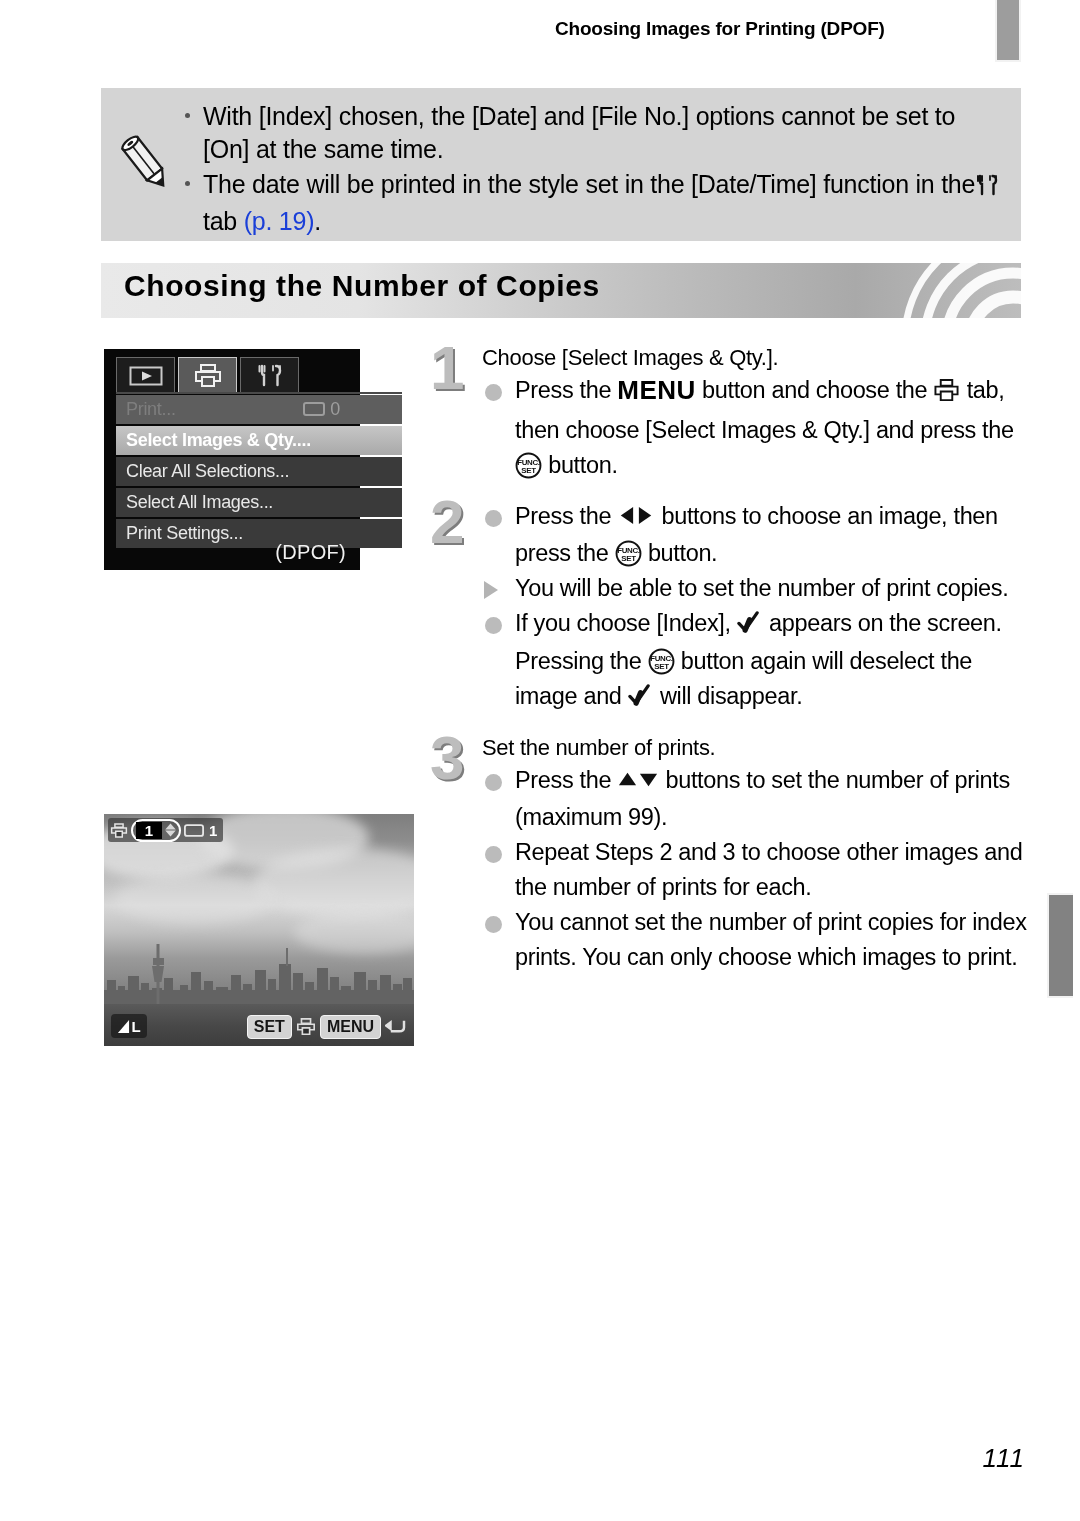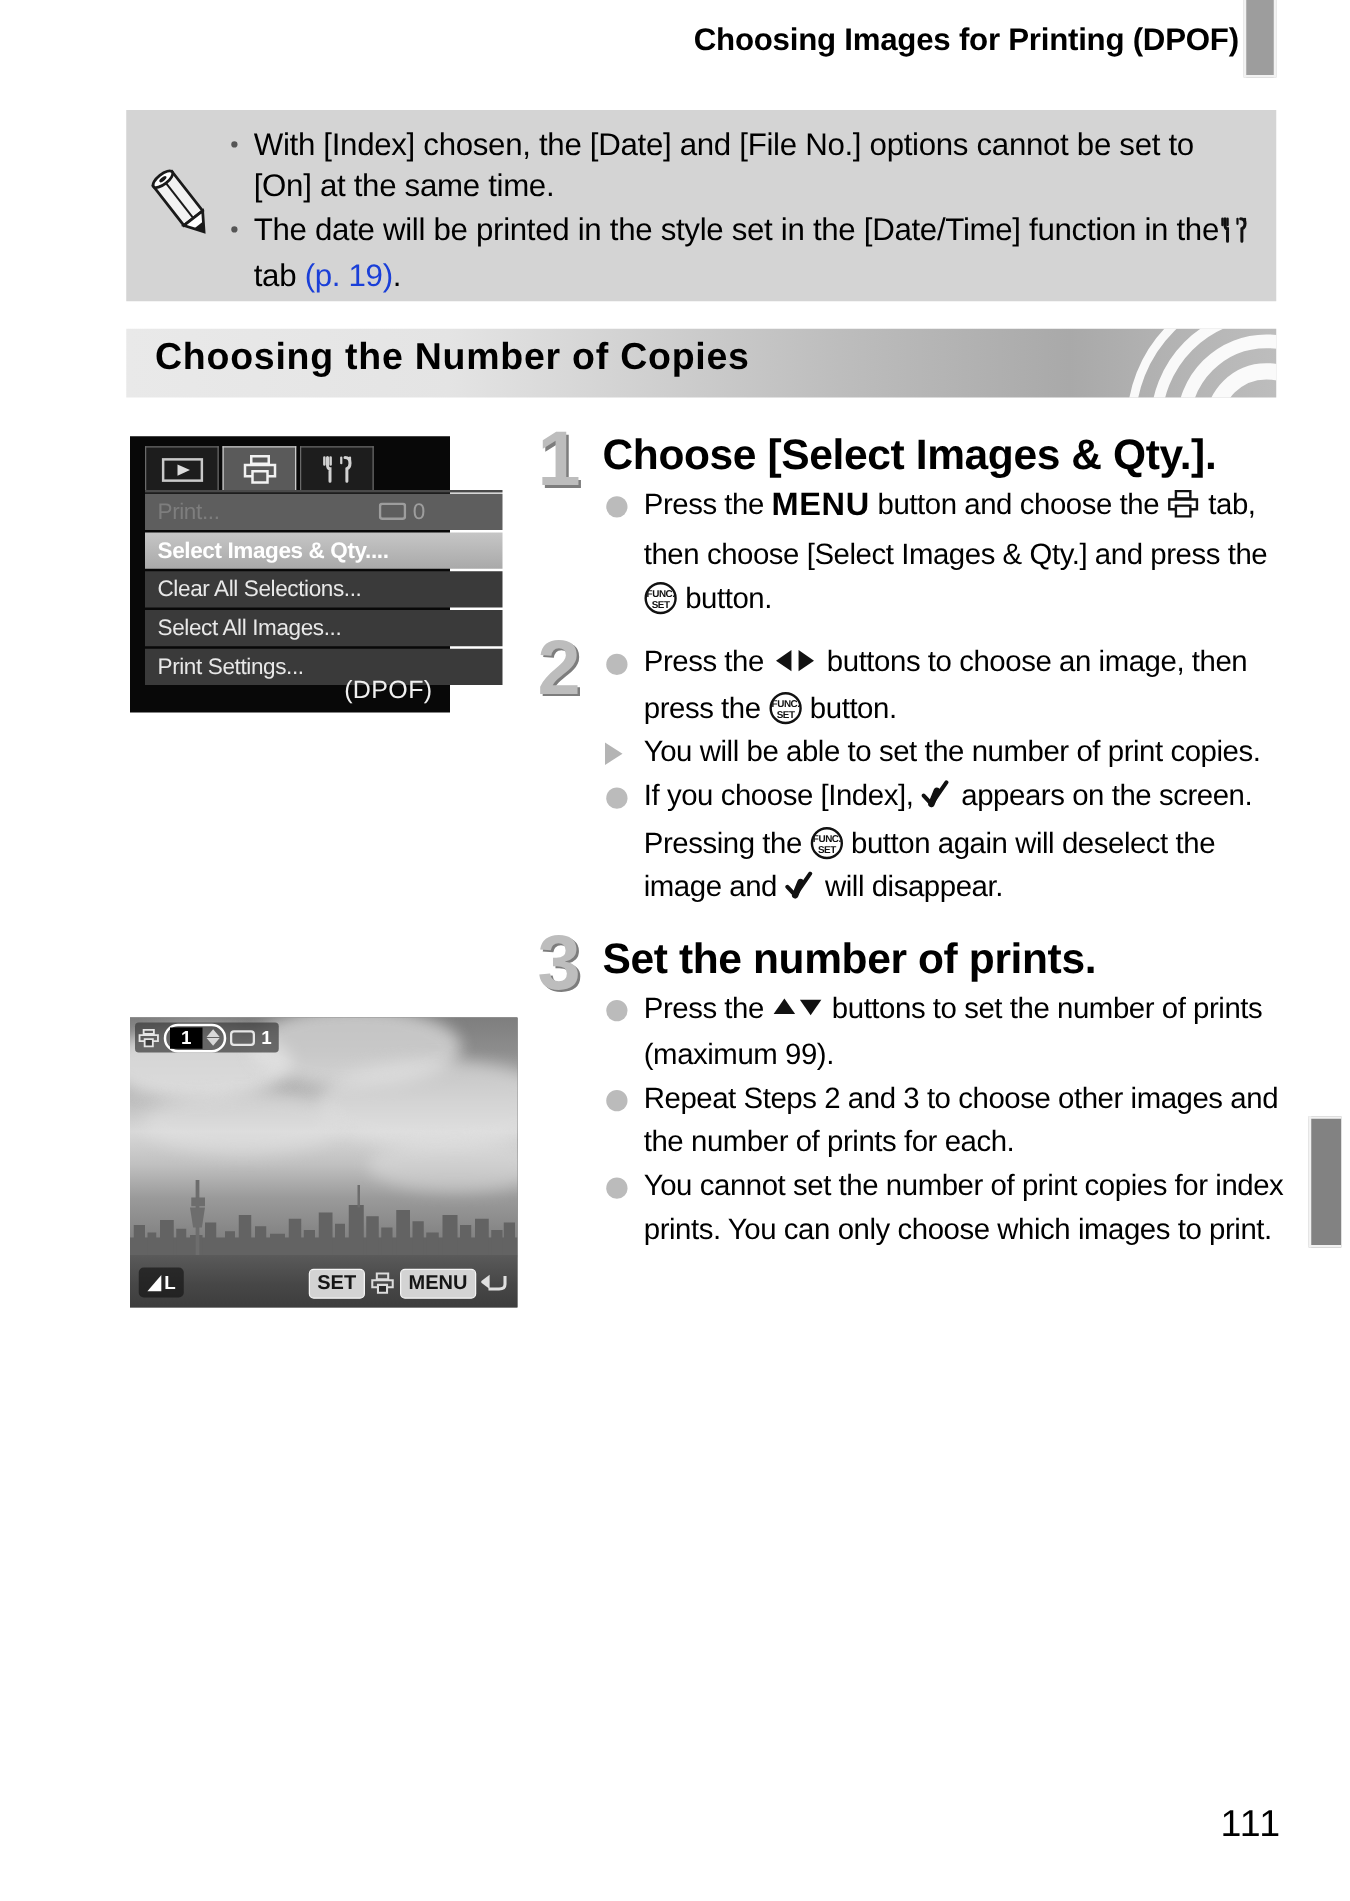--- a/index.html
+++ b/index.html
@@ -12,21 +12,21 @@
     position:relative;
     overflow:hidden;
   }
 
   
   .page-header{
     position:absolute; left:0; top:0; width:1080px; height:62px;
   }
   .page-header .hdr-title{
     position:absolute; left:555px; top:18px;
-    font-size:25px; font-weight:bold; letter-spacing:-0.2px;
+    font-size:19px; font-weight:bold; letter-spacing:-0.2px;
     white-space:nowrap;
   }
   .tab-marker-top{
     position:absolute; left:995px; top:0; width:26px; height:62px;
     background:#9d9d9d; border:2px solid #f2f2f2; border-top:none;
   }
   .tab-marker-side{
     position:absolute; left:1047px; top:893px; width:26px; height:105px;
     background:#828282; border:2px solid #f2f2f2; border-right:none;
   }
@@ -149,21 +149,21 @@
   
   .steps{ position:absolute; left:430px; top:345px; width:600px; }
   .step{ position:relative; margin-bottom:4px; }
   .step-num{
     position:absolute; left:0; top:-6px;
     font-size:62px; font-weight:bold; line-height:58px;
     color:#bdbdbd; text-shadow:2px 2px 0 #7d7d7d;
     font-family:"Liberation Sans", sans-serif;
   }
   .step-title{
-    margin:0 0 2px 52px; font-size:34px; font-weight:bold; letter-spacing:-0.3px;
+    margin:0 0 2px 52px; font-size:22px; font-weight:normal; letter-spacing:-0.3px;
   }
   .step-body{ margin-left:52px; }
   .bullet-row{
     position:relative; padding-left:33px;
     font-size:23.5px; line-height:35px; letter-spacing:-0.35px;
   }
   .bullet-row .b-dot{
     position:absolute; left:3px; top:11px; width:17px; height:17px;
     border-radius:50%; background:#bbbbbb;
   }
@@ -180,21 +180,21 @@
     position:relative;
   }
   .lr-arrows, .ud-arrows{ display:inline-block; vertical-align:-2px; }
   .check-gly{ display:inline-block; width:26px; vertical-align:-3px; }
   .printer-gly{ display:inline-block; width:27px; vertical-align:-5px; }
   .tools-gly{ display:inline-block; width:25px; vertical-align:-4px; }
 
   
   .page-number{
     position:absolute; right:55px; top:1443px;
-    font-size:30px; letter-spacing:1px;
+    font-size:26px; letter-spacing:1px;font-style:italic;
   }
 </style>
 </head>
 <body>
 
 <div class="page-header">
   <div class="hdr-title">Choosing Images for Printing (DPOF)</div>
 </div>
 <div class="tab-marker-top"></div>
 <div class="tab-marker-side"></div>

